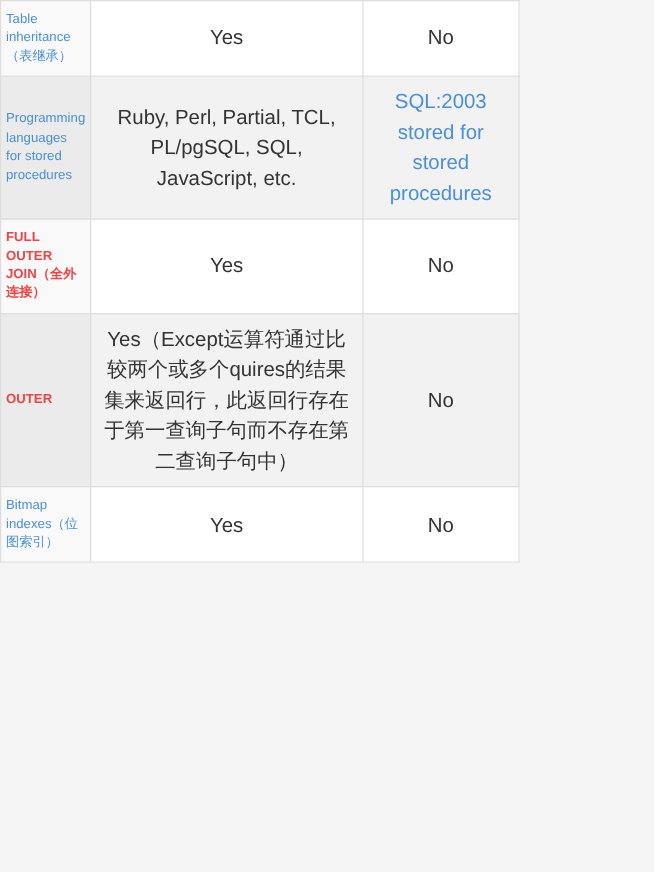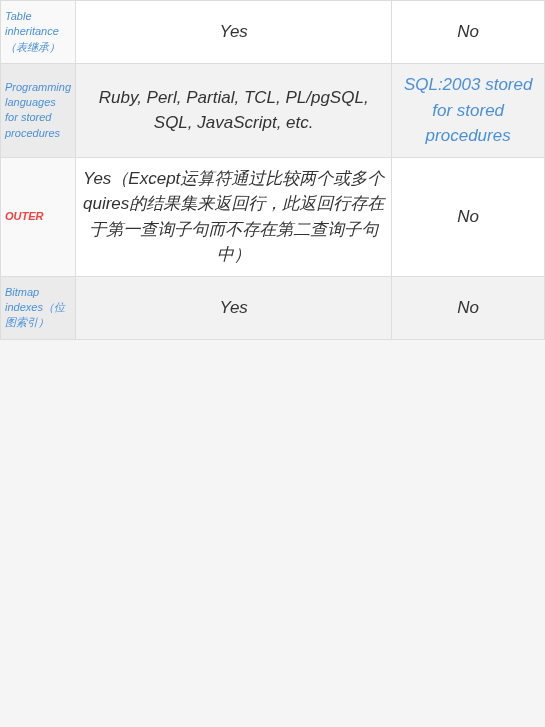--- a/index.html
+++ b/index.html
@@ -3,23 +3,22 @@
   <meta charset="utf-8">
   <style>
     * { box-sizing: border-box; margin: 0; padding: 0; }
     body {
       font-family: Arial, sans-serif;
       font-size: 12px;
       background: #f5f5f5;
       width: 545px;
     }
     .table-container {
-      width: 545px;
+      width: 433px;
       border-collapse: collapse;
-      font-style: italic;
     }
     table {
       width: 100%;
       border-collapse: collapse;
     }
     td {
       border: 1px solid #ddd;
       padding: 8px 6px;
       vertical-align: middle;
       text-align: center;
@@ -98,20 +97,25 @@
           <td class="feature-col"><span class="feature-table-inherit">Table inheritance（表继承）</span></td>
           <td class="value-col">Yes</td>
           <td class="value-col no-val">No</td>
         </tr>
         <tr>
           <td class="feature-col"><span class="feature-prog">Programming languages for stored procedures</span></td>
           <td class="value-col">Ruby, Perl, Partial, TCL, PL/pgSQL, SQL, JavaScript, etc.</td>
           <td class="value-col no-val"><span class="link-like">SQL:2003 stored for stored procedures</span></td>
         </tr>
         <tr>
+          <td class="feature-col"><span class="feature-full-outer">FULL OUTER JOIN（全外连接）</span></td>
+          <td class="value-col">Yes</td>
+          <td class="value-col no-val">No</td>
+        </tr>
+        <tr>
           <td class="feature-col"><span class="feature-except">OUTER</span></td>
           <td class="value-col">Yes（Except运算符通过比较两个或多个quires的结果集来返回行，此返回行存在于第一查询子句而不存在第二查询子句中）</td>
           <td class="value-col no-val">No</td>
         </tr>
         <tr>
           <td class="feature-col"><span class="feature-bitmap">Bitmap indexes（位图索引）</span></td>
           <td class="value-col">Yes</td>
           <td class="value-col no-val">No</td>
         </tr>
       </tbody>

